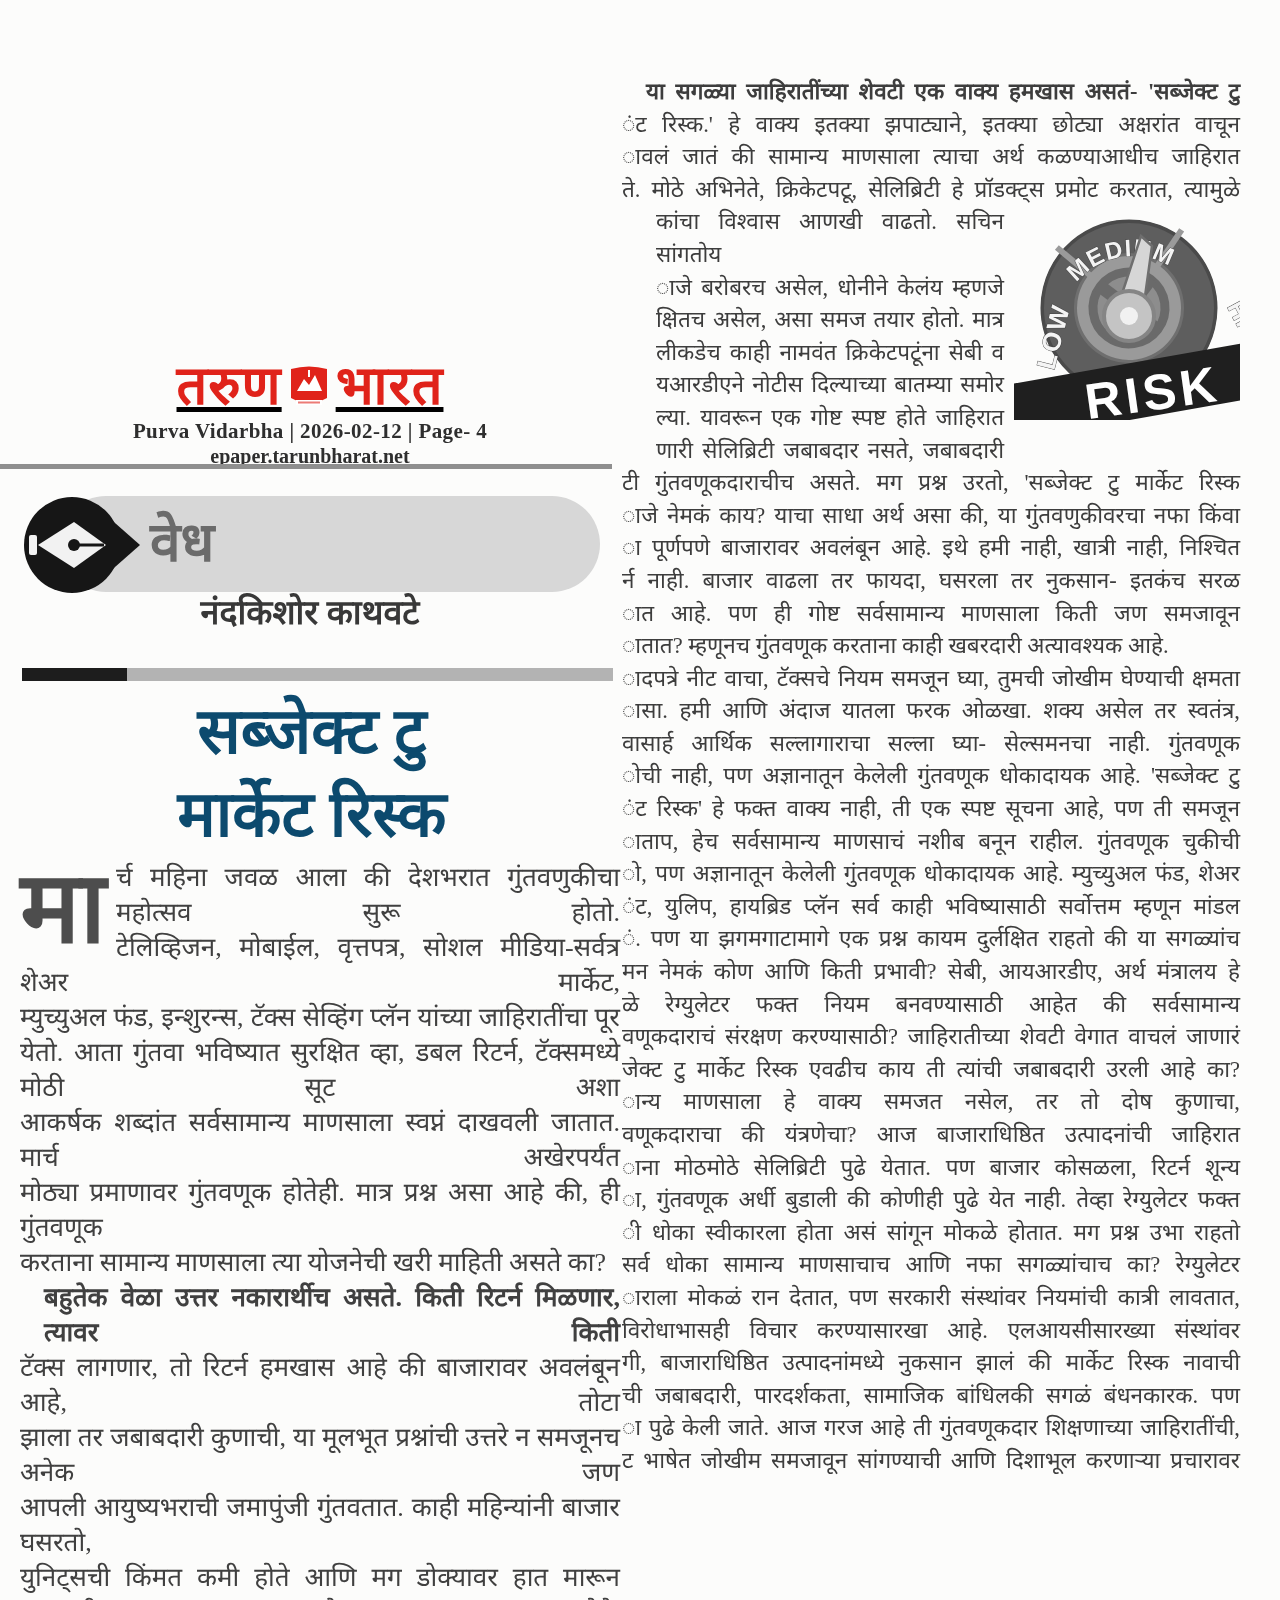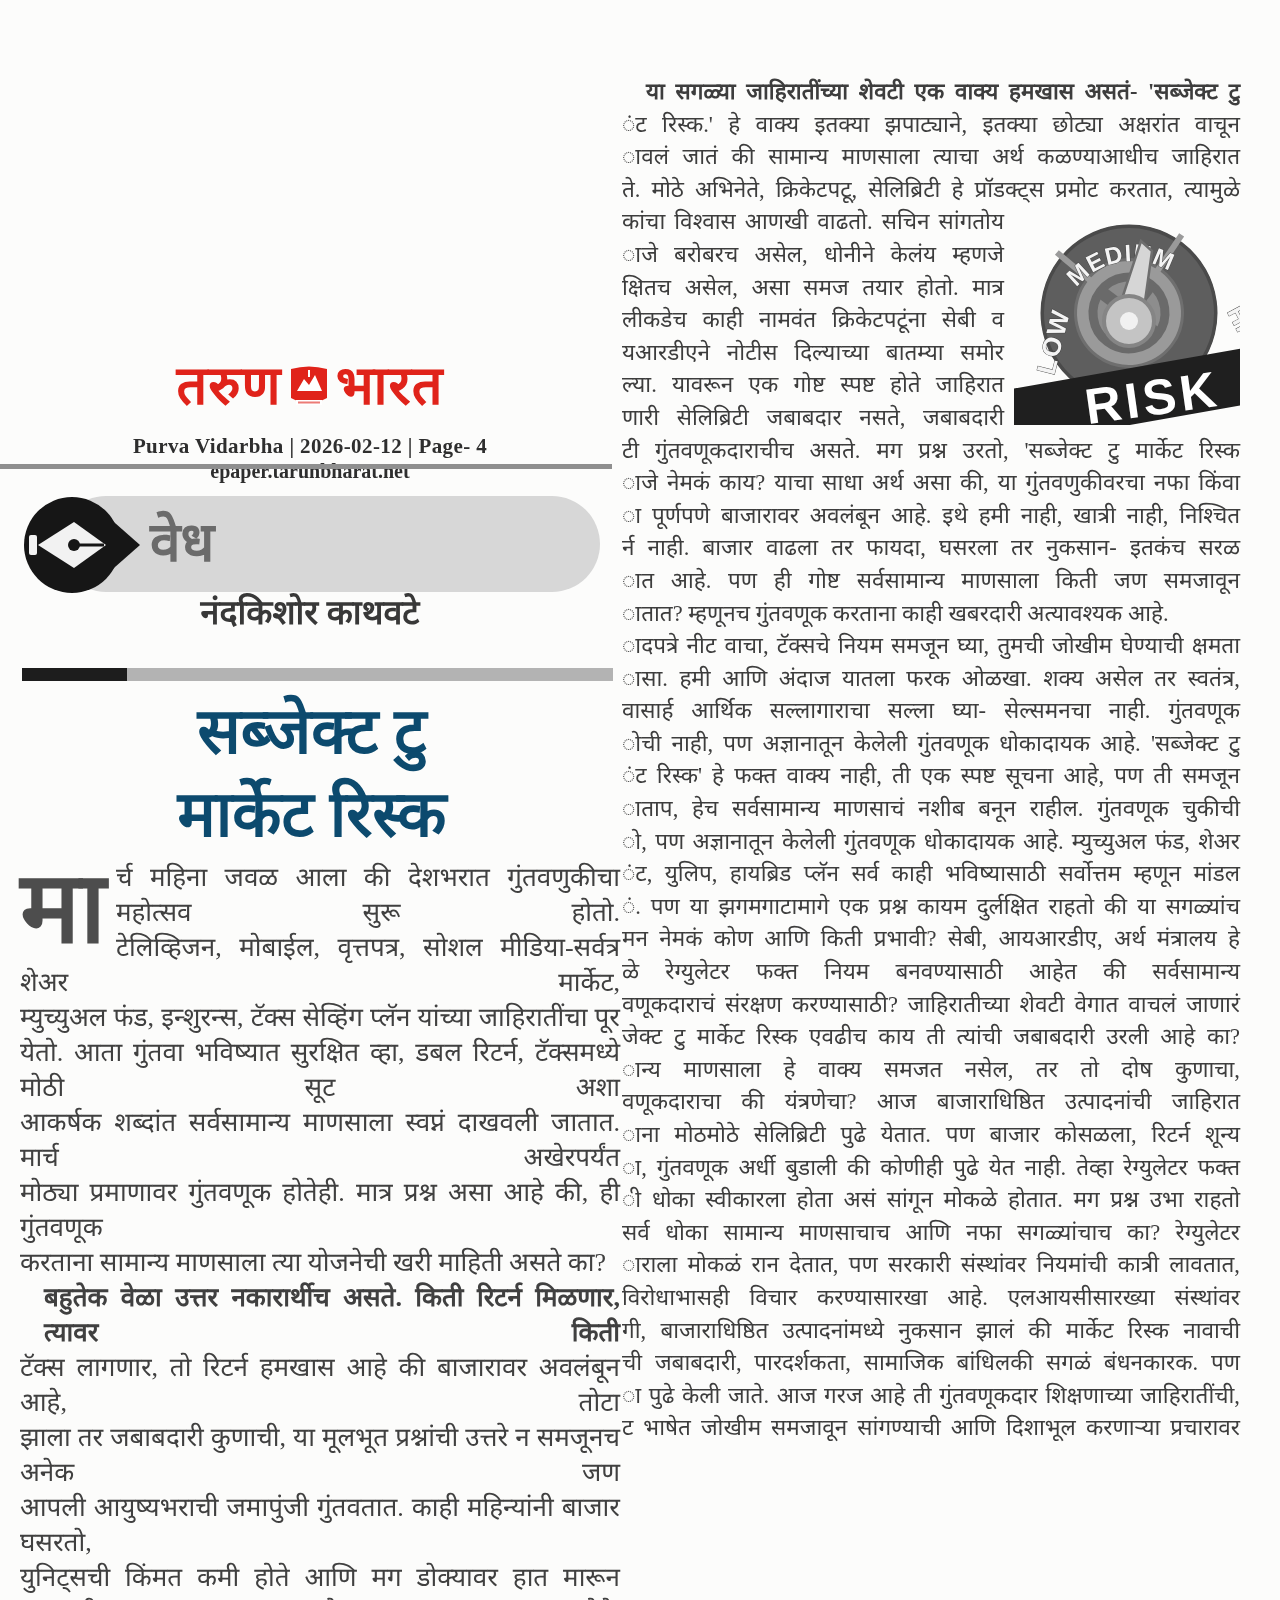--- a/index.html
+++ b/index.html
@@ -1,24 +1,24 @@
 <!DOCTYPE html>
 <html><head>
 <meta charset="utf-8">
 <style>
   html,body{margin:0;padding:0;background:#e8e8e8;}
   #page{position:relative;width:1280px;height:1600px;background:#fcfcfb;overflow:hidden;
         font-family:"Liberation Serif","DejaVu Serif",serif;}
 
   
   .masthead{position:absolute;left:20px;top:356px;width:580px;text-align:center;}
-  .logo-row{display:flex;justify-content:center;align-items:center;gap:7px;}
+  .logo-row{display:flex;justify-content:center;align-items:center;gap:7px;text-decoration:underline;}
   .logo-word{font-size:54px;font-weight:bold;color:#e0231a;line-height:56px;letter-spacing:1px;}
   .logo-emblem{margin-top:8px;}
-  .edition{font-size:21px;font-weight:bold;color:#2e2e2e;margin-top:18px;letter-spacing:.4px;}
+  .edition{font-size:21px;font-weight:bold;color:#2e2e2e;margin-top:3px;letter-spacing:.4px;}
   .website{font-size:20px;font-weight:bold;color:#2e2e2e;margin-top:1px;}
   .divider{position:absolute;left:0;top:464px;width:612px;height:5px;background:#8f8f8f;}
 
   
   .kicker-pill{position:absolute;left:58px;top:496px;width:542px;height:96px;background:#d7d7d7;border-radius:48px;}
   .pen-badge{position:absolute;left:22px;top:492px;width:120px;height:106px;}
   .kicker-text{position:absolute;left:150px;top:500px;font-size:55px;font-weight:bold;color:#6b6b6b;line-height:86px;}
   .author{position:absolute;left:20px;top:588px;width:580px;text-align:center;font-size:34px;font-weight:bold;color:#383838;}
 
   
@@ -32,21 +32,21 @@
   .tline.no-stretch{text-align-last:left;}
   .tline.indent{padding-left:24px;font-weight:bold;}
 
   .left-body{position:absolute;left:20px;top:860px;width:600px;}
   .left-body .tline{font-size:26px;line-height:35px;color:#404040;}
   .dropcap{float:left;width:86px;height:103px;font-size:100px;line-height:94px;font-weight:bold;
            color:#4d4d4d;margin:2px 10px 0 0;text-align:center;}
 
   .right-col{position:absolute;left:622px;top:76px;width:618px;}
   .right-col .tline{font-size:22.5px;line-height:32.6px;color:#3d3d3d;}
-  .wrap-row{display:flex;align-items:center;}
+  .wrap-row{display:flex;align-items:flex-start;margin-left:34px;}
   .wrap-lines{flex:1;min-width:0;}
   .risk-box{width:226px;margin-left:10px;margin-top:2px;}
 </style>
 </head>
 <body>
 
 <div id="page">
 
   <div class="masthead">
     <div class="logo-row">

